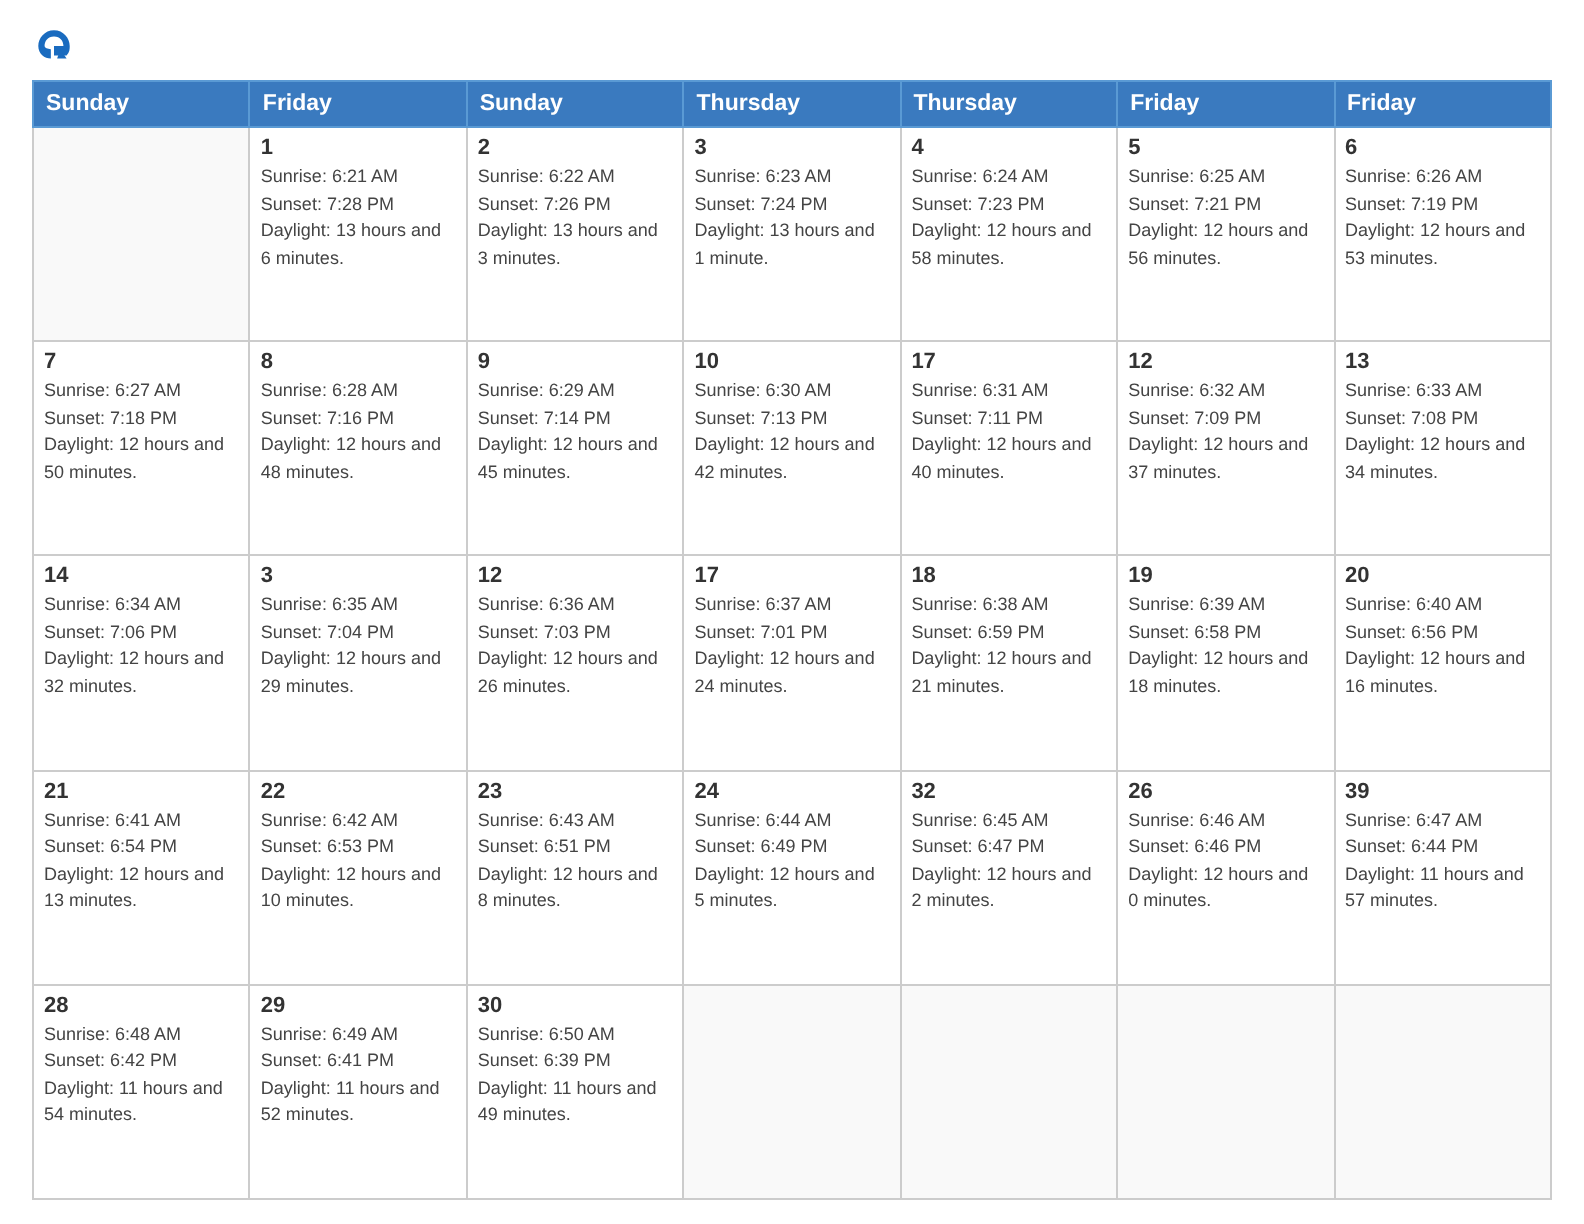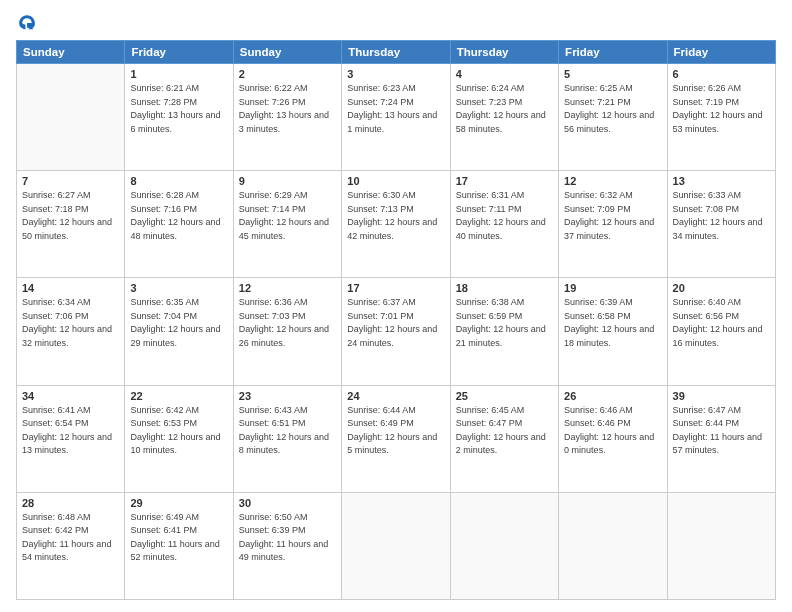--- a/index.html
+++ b/index.html
@@ -210,37 +210,37 @@
             <span class="day-num">19</span>
             <div class="day-info">Sunrise: 6:39 AM<br>Sunset: 6:58 PM<br>Daylight: 12 hours and 18 minutes.</div>
           </td>
           <td>
             <span class="day-num">20</span>
             <div class="day-info">Sunrise: 6:40 AM<br>Sunset: 6:56 PM<br>Daylight: 12 hours and 16 minutes.</div>
           </td>
         </tr>
         <tr>
           <td>
-            <span class="day-num">34</span>
+            <span class="day-num">21</span>
             <div class="day-info">Sunrise: 6:41 AM<br>Sunset: 6:54 PM<br>Daylight: 12 hours and 13 minutes.</div>
           </td>
           <td>
             <span class="day-num">22</span>
             <div class="day-info">Sunrise: 6:42 AM<br>Sunset: 6:53 PM<br>Daylight: 12 hours and 10 minutes.</div>
           </td>
           <td>
             <span class="day-num">23</span>
             <div class="day-info">Sunrise: 6:43 AM<br>Sunset: 6:51 PM<br>Daylight: 12 hours and 8 minutes.</div>
           </td>
           <td>
             <span class="day-num">24</span>
             <div class="day-info">Sunrise: 6:44 AM<br>Sunset: 6:49 PM<br>Daylight: 12 hours and 5 minutes.</div>
           </td>
           <td>
-            <span class="day-num">25</span>
+            <span class="day-num">32</span>
             <div class="day-info">Sunrise: 6:45 AM<br>Sunset: 6:47 PM<br>Daylight: 12 hours and 2 minutes.</div>
           </td>
           <td>
             <span class="day-num">26</span>
             <div class="day-info">Sunrise: 6:46 AM<br>Sunset: 6:46 PM<br>Daylight: 12 hours and 0 minutes.</div>
           </td>
           <td>
             <span class="day-num">39</span>
             <div class="day-info">Sunrise: 6:47 AM<br>Sunset: 6:44 PM<br>Daylight: 11 hours and 57 minutes.</div>
           </td>

